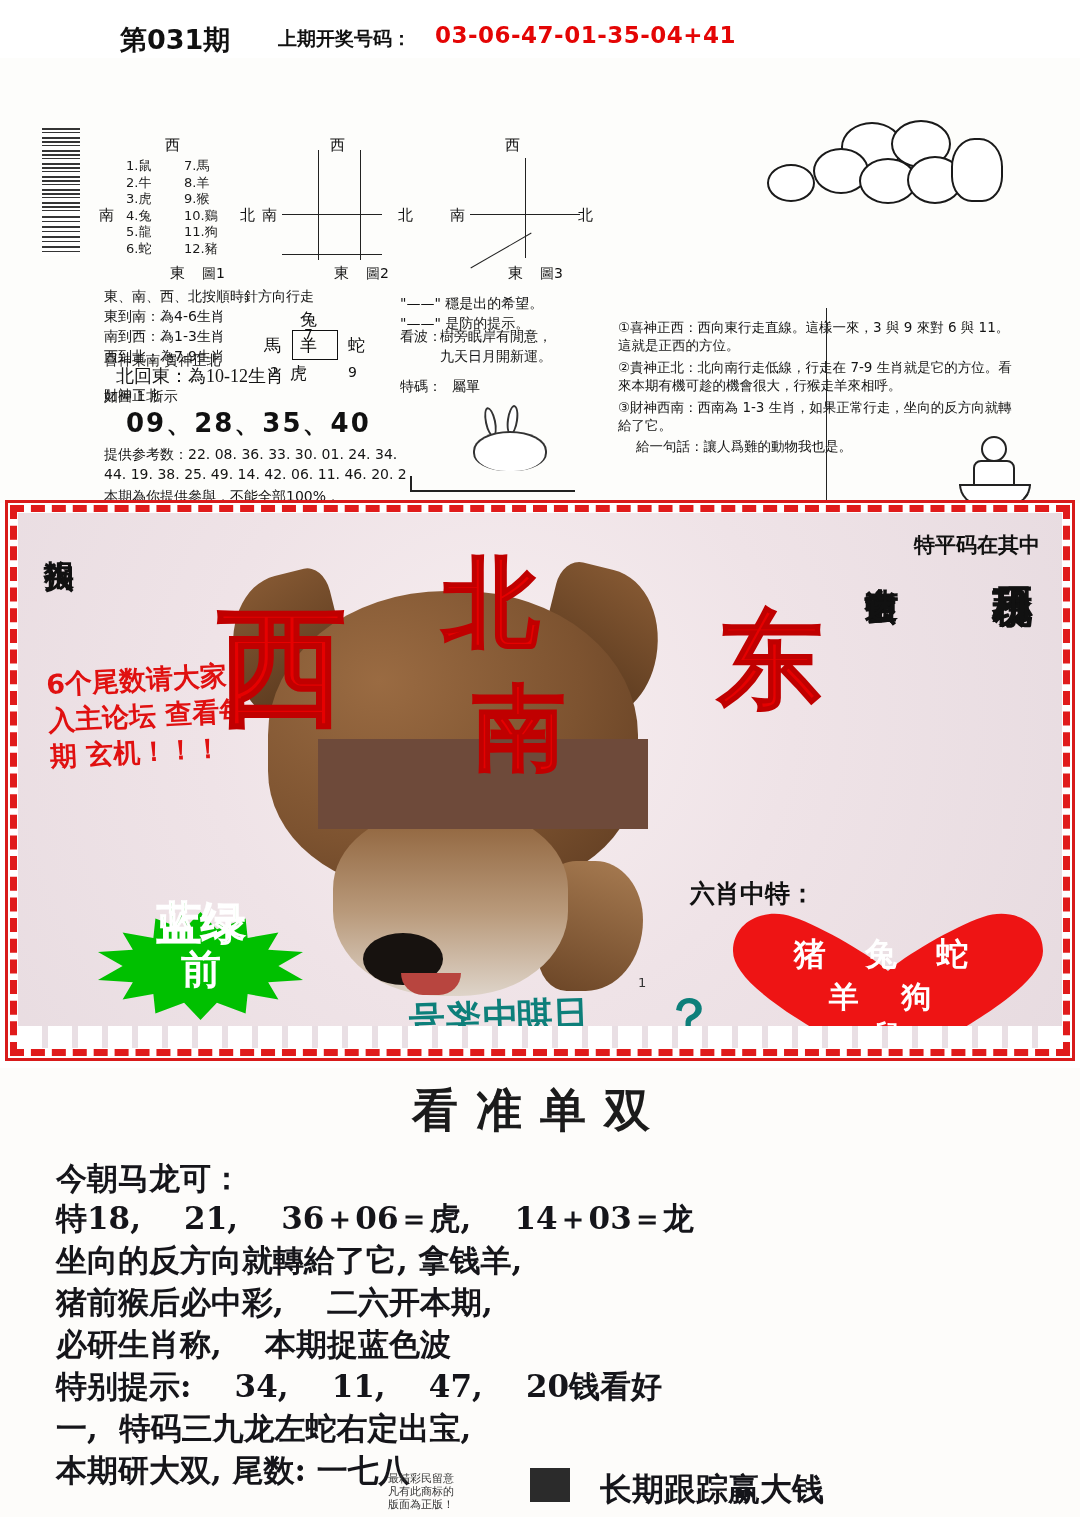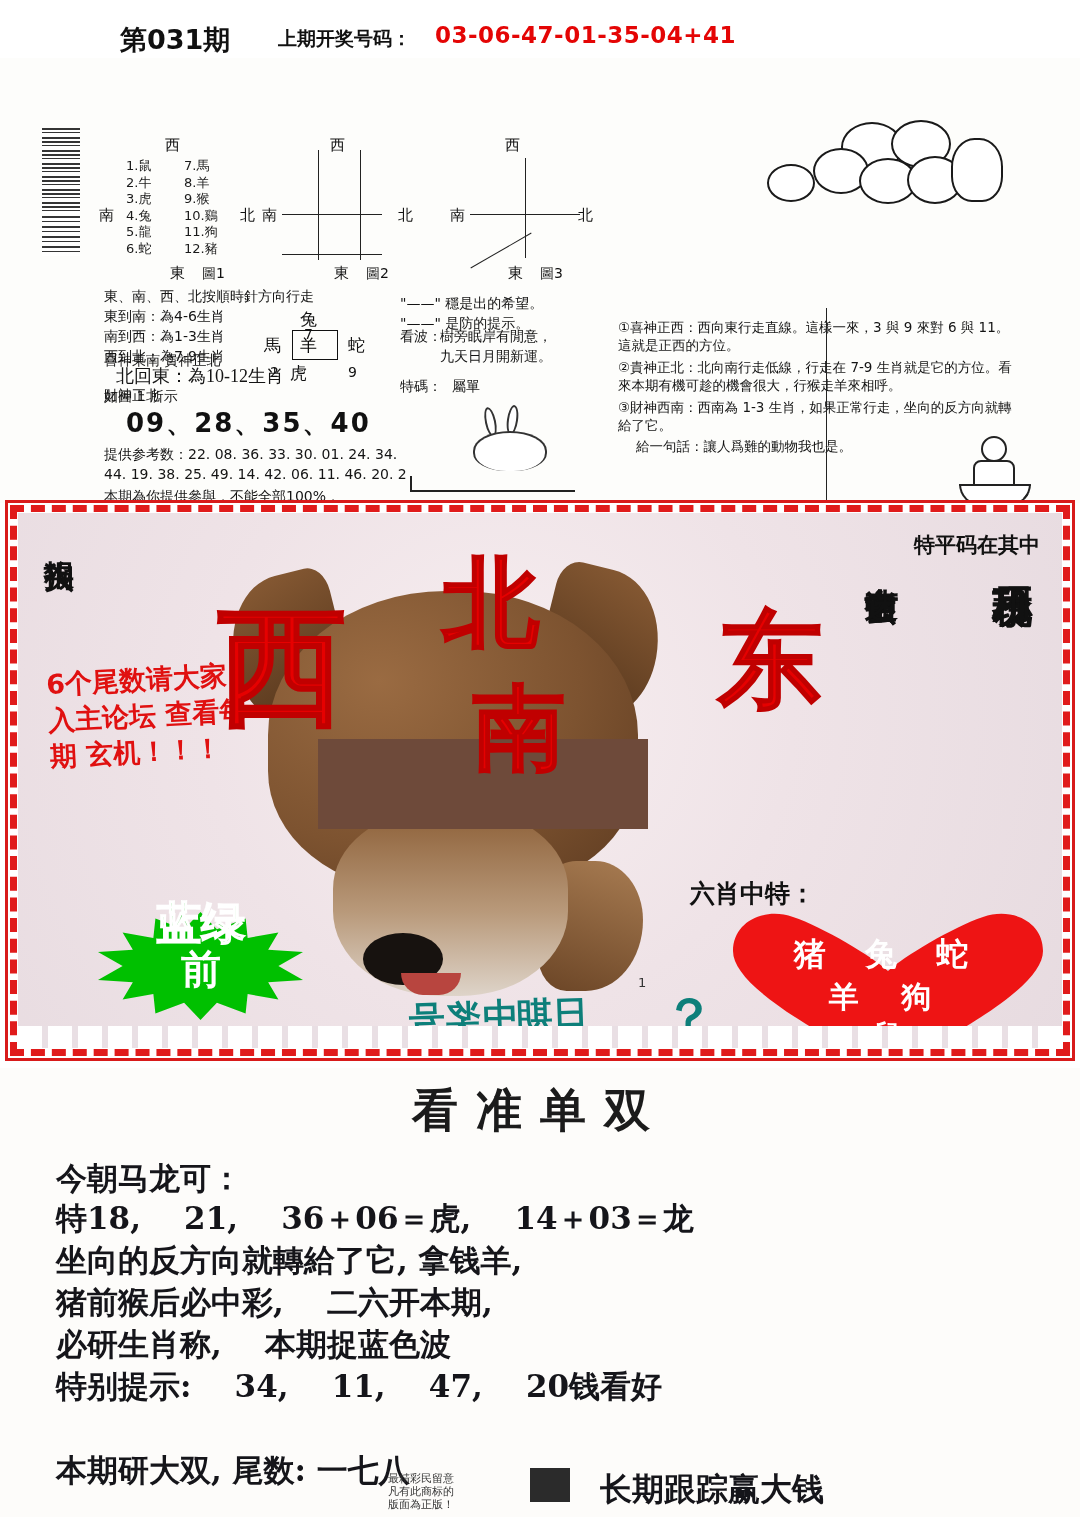--- a/index.html
+++ b/index.html
@@ -562,20 +562,21 @@
 
 <div class="hand-area">
   <div class="hand-title">看准单双</div>
 
   <div class="hl" style="top:90px;">今朝马龙可：</div>
   <div class="hl" style="top:130px;">特18,    21,    36＋06＝虎,    14＋03＝龙</div>
   <div class="hl" style="top:172px;">坐向的反方向就轉給了它, 拿钱羊,</div>
   <div class="hl" style="top:214px;">猪前猴后必中彩,    二六开本期,</div>
   <div class="hl" style="top:256px;">必研生肖称,    本期捉蓝色波</div>
   <div class="hl" style="top:298px;">特别提示:    34,    11,    47,    20钱看好</div>
+  <div class="hl" style="top:340px;">一,  特码三九龙左蛇右定出宝,</div>
   <div class="hl" style="top:382px;">本期研大双, 尾数: 一七八</div>
 
   <div class="stamp" style="white-space:pre-line;">最精彩民留意
 凡有此商标的
 版面為正版！</div>
   <div class="stamp-box"></div>
   <div class="hand-last">长期跟踪赢大钱</div>
 </div>
 
 </body></html>

